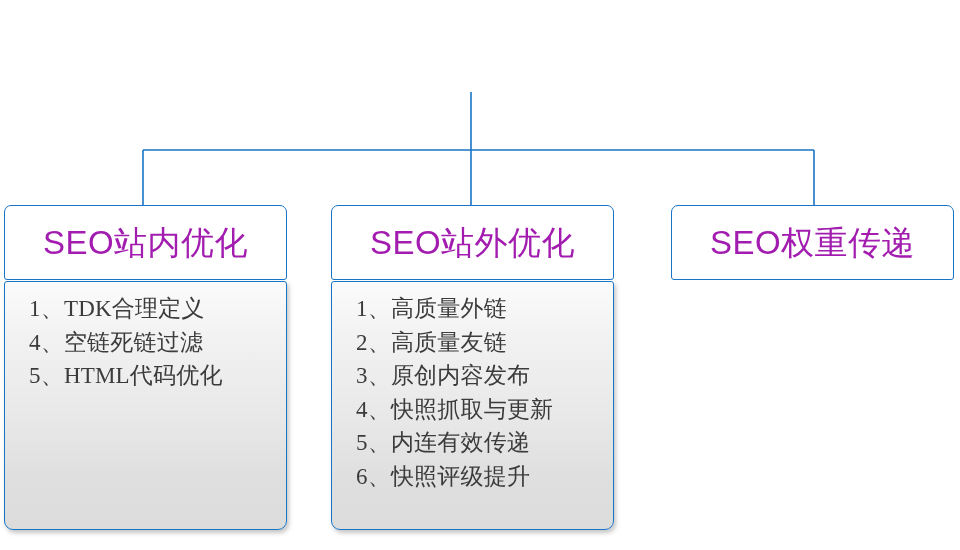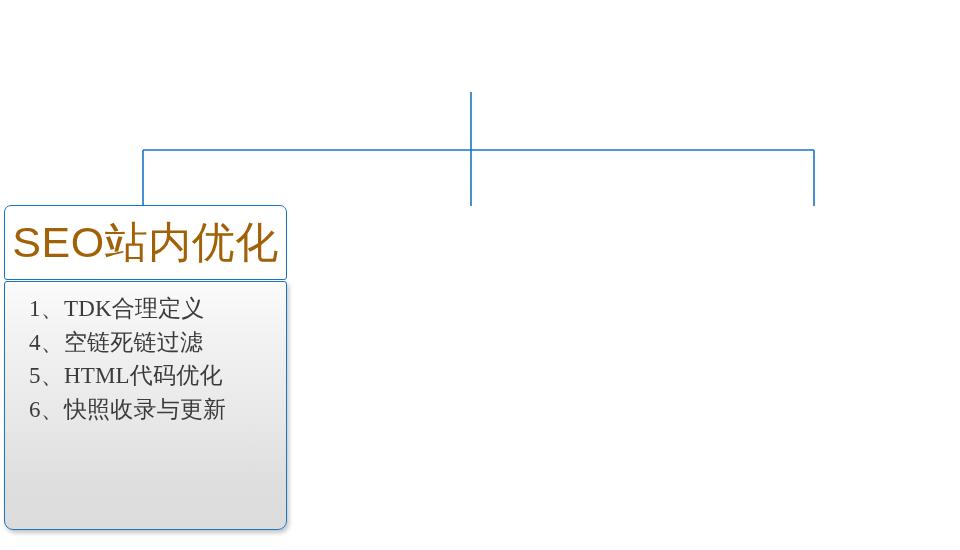--- a/index.html
+++ b/index.html
@@ -66,22 +66,22 @@
     box-sizing: border-box;
     height: 75px;
     border: 1.4px solid #1874c6;
     border-radius: 7px 7px 3px 3px;
     background: #ffffff;
     display: flex;
     align-items: center;
     justify-content: center;
   }
   .branch-header-title {
-    font-size: 43px;
-    color: #a16207;
+    font-size: 33px;
+    color: #a21caf;
     line-height: 1;
     white-space: nowrap;
     letter-spacing: 0.5px;
   }
 
   .branch-body {
     box-sizing: border-box;
     margin-top: 1px;
     height: 249px;
     border: 1.4px solid #1874c6;
@@ -127,22 +127,39 @@
 
   <div class="branch col1">
     <div class="branch-header">
       <span class="branch-header-title">SEO站内优化</span>
     </div>
     <div class="branch-body">
       <ul class="item-list">
         <li class="item-row">1、TDK合理定义</li>
         <li class="item-row">4、空链死链过滤</li>
         <li class="item-row">5、HTML代码优化</li>
-        <li class="item-row">6、快照收录与更新</li>
       </ul>
     </div>
   </div>
 
+  <div class="branch col2">
+    <div class="branch-header">
+      <span class="branch-header-title">SEO站外优化</span>
+    </div>
+    <div class="branch-body">
+      <ul class="item-list">
+        <li class="item-row">1、高质量外链</li>
+        <li class="item-row">2、高质量友链</li>
+        <li class="item-row">3、原创内容发布</li>
+        <li class="item-row">4、快照抓取与更新</li>
+        <li class="item-row">5、内连有效传递</li>
+        <li class="item-row">6、快照评级提升</li>
+      </ul>
+    </div>
+  </div>
 
   <div class="branch col3">
+    <div class="branch-header">
+      <span class="branch-header-title">SEO权重传递</span>
+    </div>
   </div>
 
 </div>
 
 </body></html>

